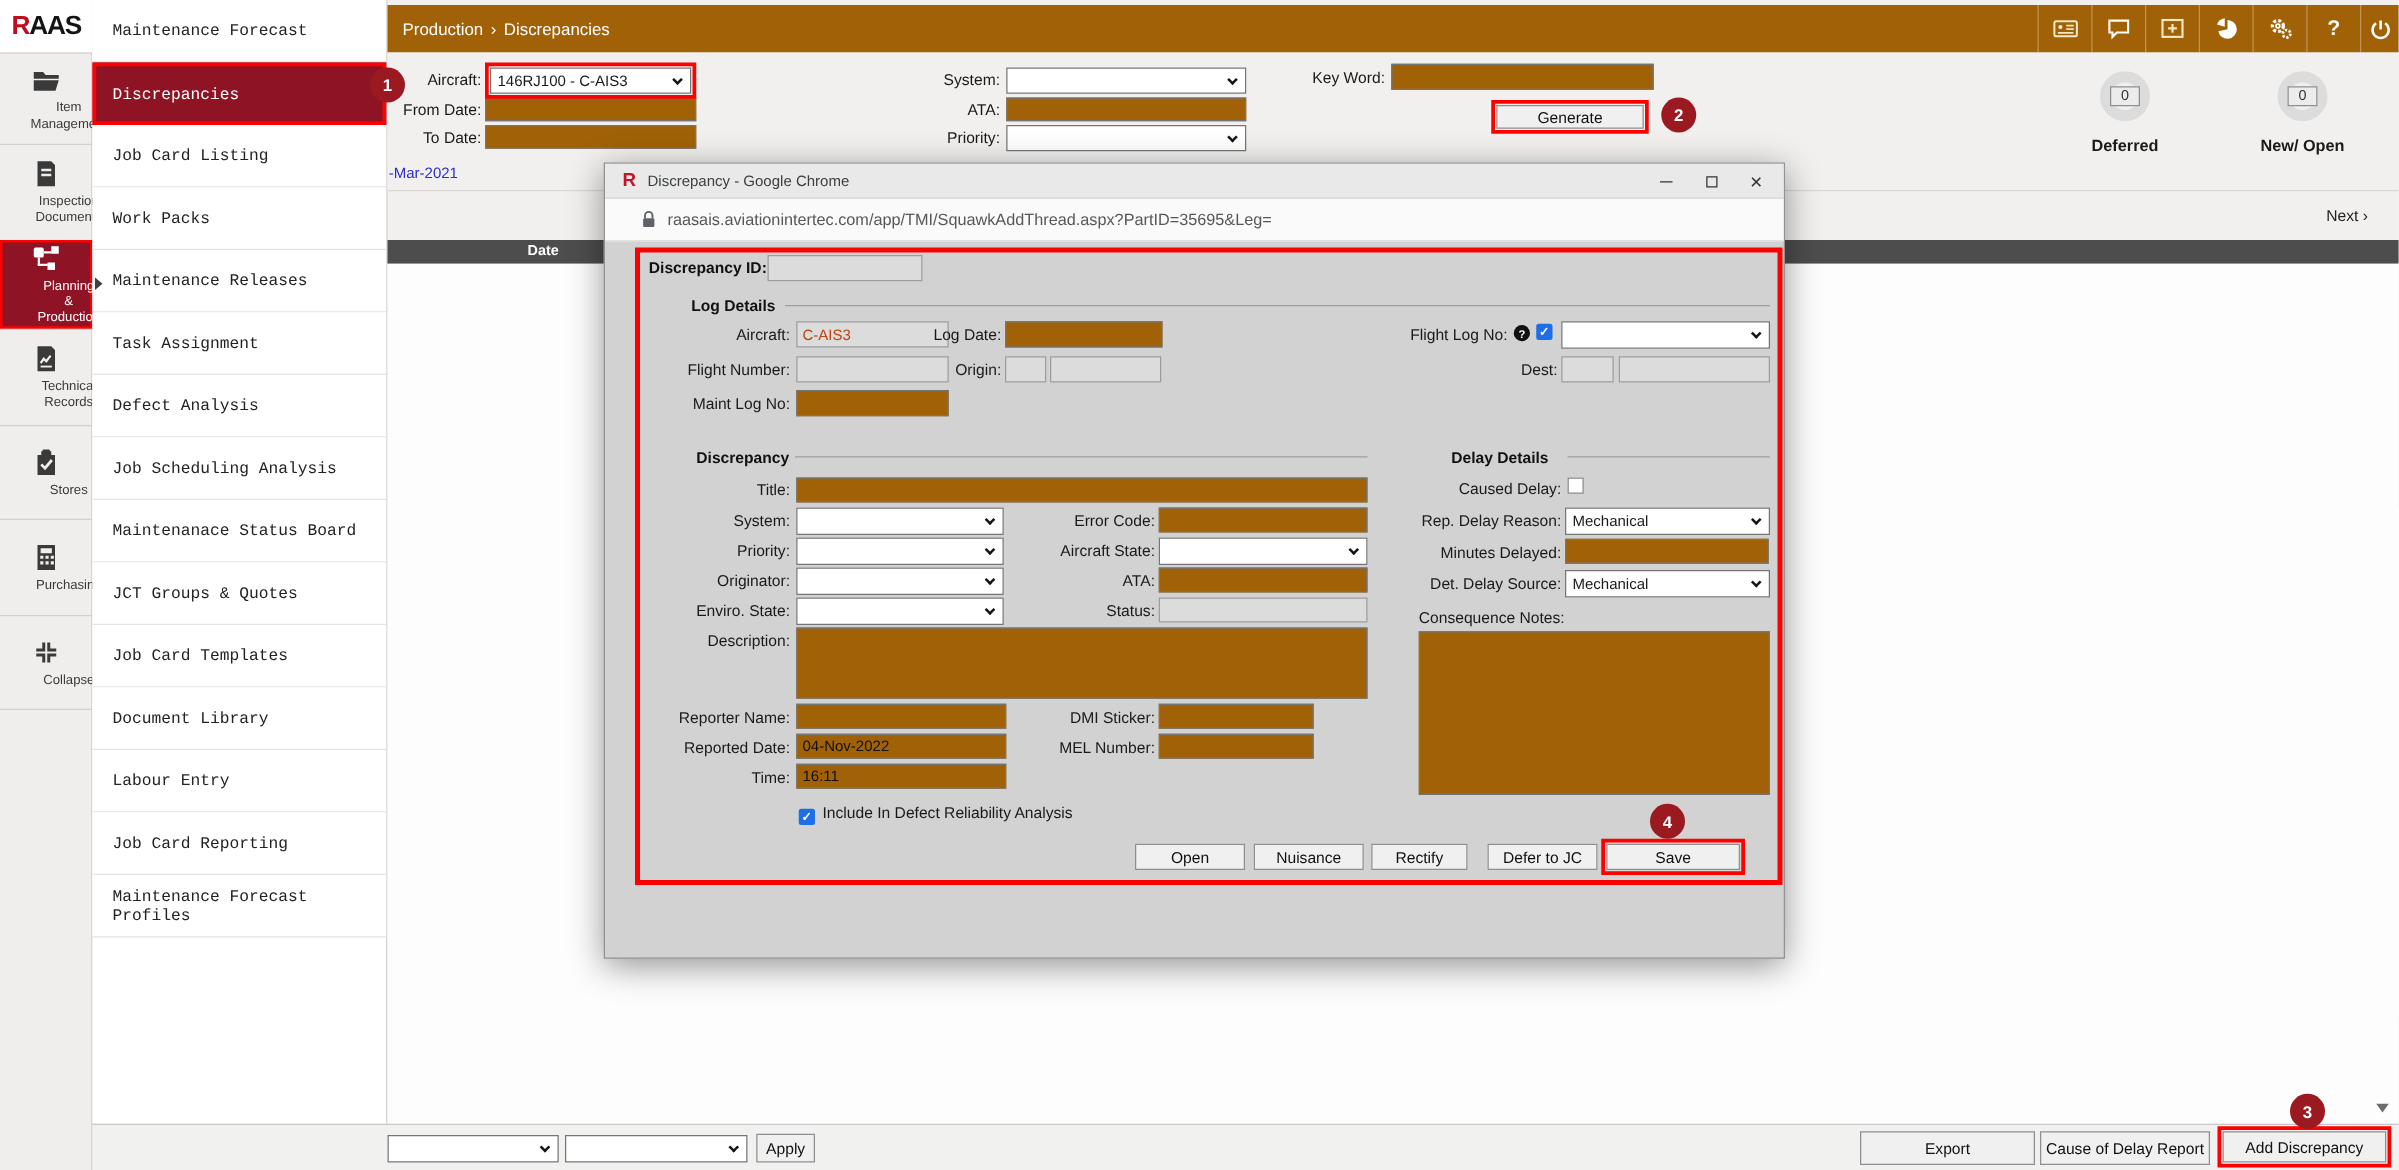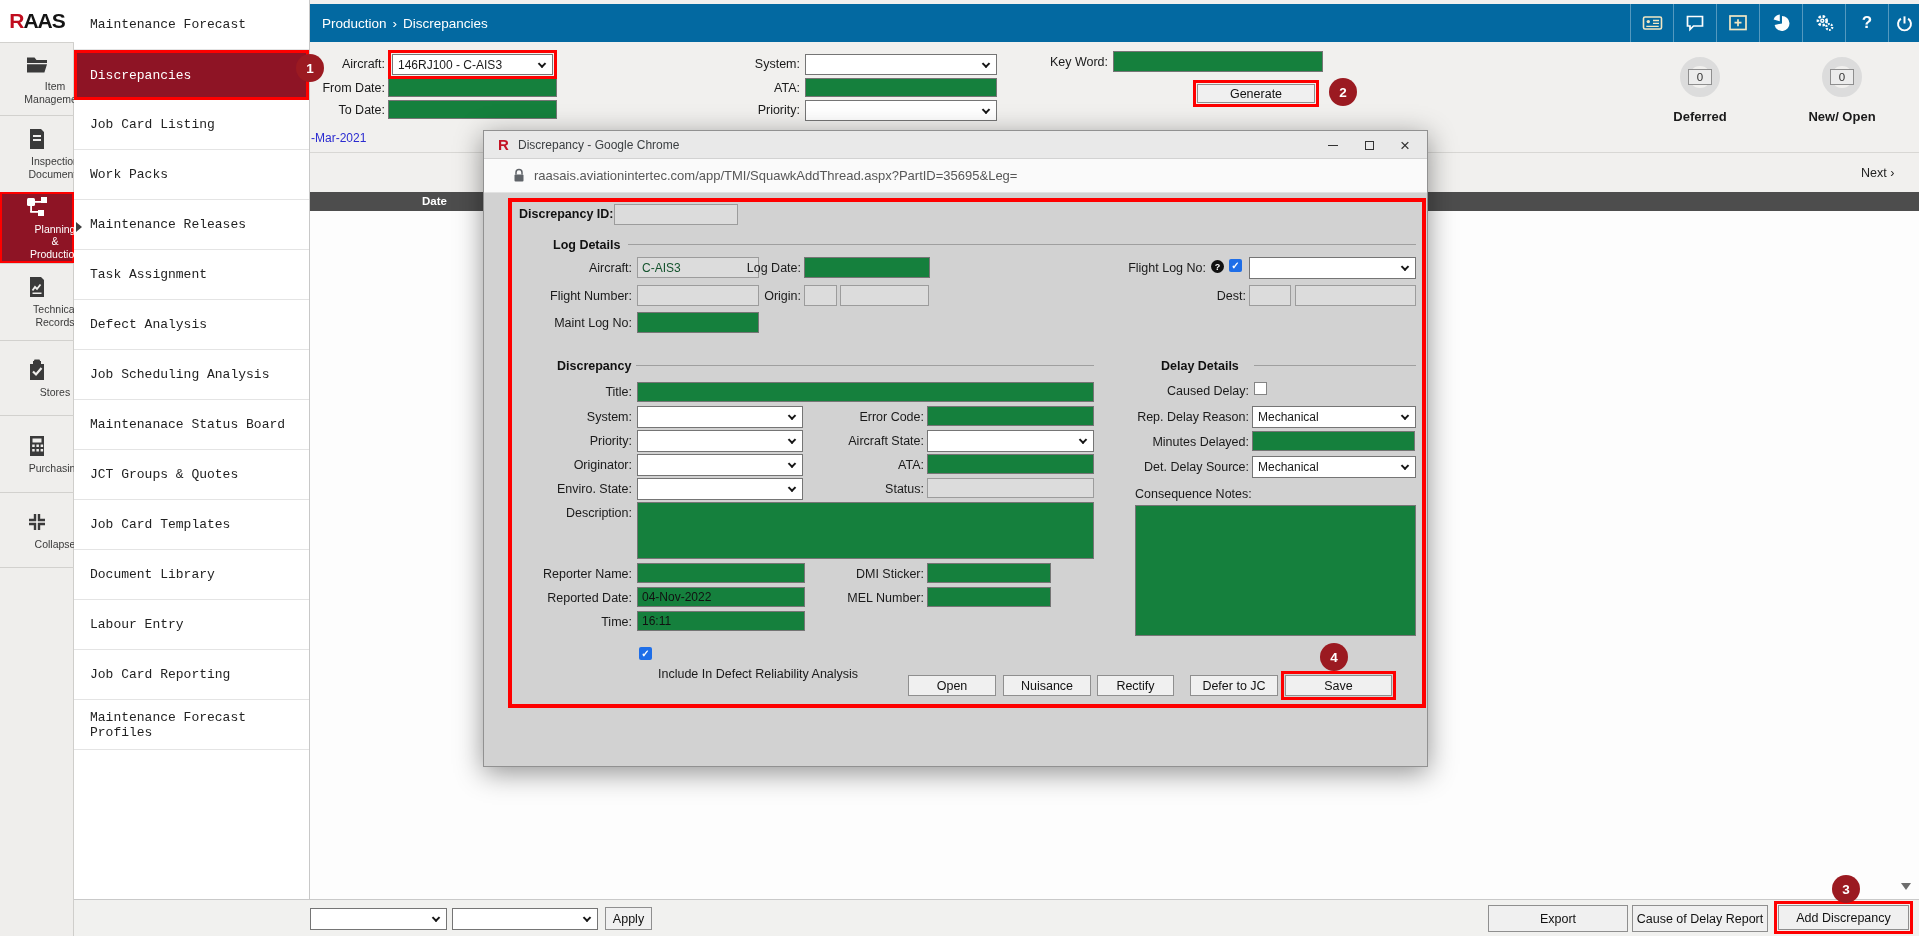--- a/index.html
+++ b/index.html
@@ -18,34 +18,34 @@
   .rail-ic svg { display:block; }
   .rail-end { left:0; top:567px; width:74px; height:1px; background:#d2d1ce; }
 
   
   .panel { left:74px; top:0; width:236px; height:899px; background:#fff; border-right:1px solid #c8c8c8;font-family:Liberation Mono, monospace; }
   .menu-item { height:50px; display:flex; align-items:center; padding:0 10px 0 16px; border-bottom:1px solid #e4e4e4; font-size:13px; color:#222; background:#fff; cursor:default; }
   .menu-item.active { background:#8e1425; color:#fff; border:3px solid #fe0000; padding-left:13px; }
   .submenu-arrow { left:76px; top:222px; width:0; height:0; border-left:6px solid #3f3f3f; border-top:5px solid transparent; border-bottom:5px solid transparent; }
 
   
-  .topbar { left:310px; top:4px; width:1609px; height:38px; background:#0369a1; }
+  .topbar { left:310px; top:4px; width:1609px; height:38px; background:#a16207; }
   .crumb { position:absolute; left:12px; top:0; height:38px; display:flex; align-items:center; gap:6px; color:#fff; font-size:13.5px; font-weight:500; }
   .tb-icons { position:absolute; right:0; top:0; height:38px; display:flex; }
   .tb-ic { width:43px; height:38px; border-left:1px solid rgba(255,255,255,.32); display:flex; align-items:center; justify-content:center; color:#fdfdfd; cursor:pointer; }
   .tb-ic.cream { color:#f2e7c3; }
   .tb-ic.last { width:31px; }
   .help-glyph::after { content:"?"; font-size:17px; font-weight:bold; }
 
   
   .filterbg { left:310px; top:42px; width:1609px; height:110px; background:#f1f0ee; }
   .lbl { font-size:12.5px; color:#1a1a1a; text-align:right; white-space:nowrap; }
   .lbl-l { text-align:left; }
-  .inp { background:#15803d; border:1px solid #757575; font-size:12px; padding:0 4px; font-family:inherit; color:#111; outline:none; }
-  .inp.dis { background:#dcdcdc; border-color:#9c9c9c; color:#14532d; }
+  .inp { background:#a16207; border:1px solid #757575; font-size:12px; padding:0 4px; font-family:inherit; color:#111; outline:none; }
+  .inp.dis { background:#dcdcdc; border-color:#9c9c9c; color:#c2410c; }
   .sel { background:#fff; border:1px solid #757575; position:absolute; font-size:12px; display:flex; align-items:center; padding:0 18px 0 5px; overflow:hidden; cursor:default; }
   .chev { position:absolute; right:7px; top:50%; width:6px; height:6px; border-right:2px solid #151515; border-bottom:2px solid #151515; transform:translateY(-70%) rotate(45deg); }
   .btn { background:#f0f0f0; border:1px solid #8f8f8f; font-size:12.5px; color:#111; display:flex; align-items:center; justify-content:center; cursor:pointer; white-space:nowrap; }
   .redbox { border:3px solid #fe0000; }
   .marker { background:#9b1a21; color:#fff; border-radius:50%; width:28px; height:28px; display:flex; align-items:center; justify-content:center; font-weight:bold; font-size:13.5px; z-index:40; }
 
   
   .ring { width:40px; height:40px; border-radius:50%; border:9px solid #dcdcdc; }
   .ringbox { width:24px; height:16px; background:#ececec; border:1px solid #8f8f8f; font-size:11.5px; text-align:center; line-height:14px; color:#333; }
   .cntlbl { font-size:13px; font-weight:bold; text-align:center; color:#1a1a1a; }
@@ -432,21 +432,21 @@
 
   <div class="abs lbl" style="left:3px;top:460px;width:145px;">Reported Date:</div>
   <input class="abs inp" readonly="" style="left: 153px; top: 456px; width: 168px; height: 20px;" value="04-Nov-2022">
   <div class="abs lbl" style="left:290px;top:460px;width:150px;">MEL Number:</div>
   <input class="abs inp" readonly="" style="left: 443px; top: 456px; width: 124px; height: 20px;">
 
   <div class="abs lbl" style="left:3px;top:484px;width:145px;">Time:</div>
   <input class="abs inp" readonly="" style="left: 153px; top: 480px; width: 168px; height: 20px;" value="16:11">
 
   <div class="abs cb checked" style="left:155px;top:516px;"></div>
-  <div class="abs lbl lbl-l" style="left:174px;top:536px;width:280px;">Include In Defect Reliability Analysis</div>
+  <div class="abs lbl lbl-l" style="left:174px;top:512px;width:280px;">Include In Defect Reliability Analysis</div>
 
   <div class="abs legend" style="left:677px;top:228px;">Delay Details</div>
   <div class="abs groupline" style="left:770px;top:234px;width:162px;"></div>
 
   <div class="abs lbl" style="left:615px;top:253px;width:150px;">Caused Delay:</div>
   <div class="abs cb un" style="left:770px;top:251px;"></div>
 
   <div class="abs lbl" style="left:615px;top:279px;width:150px;">Rep. Delay Reason:</div>
   <div class="sel" style="left:768px;top:275px;width:164px;height:22px;">
       <span>Mechanical</span>

